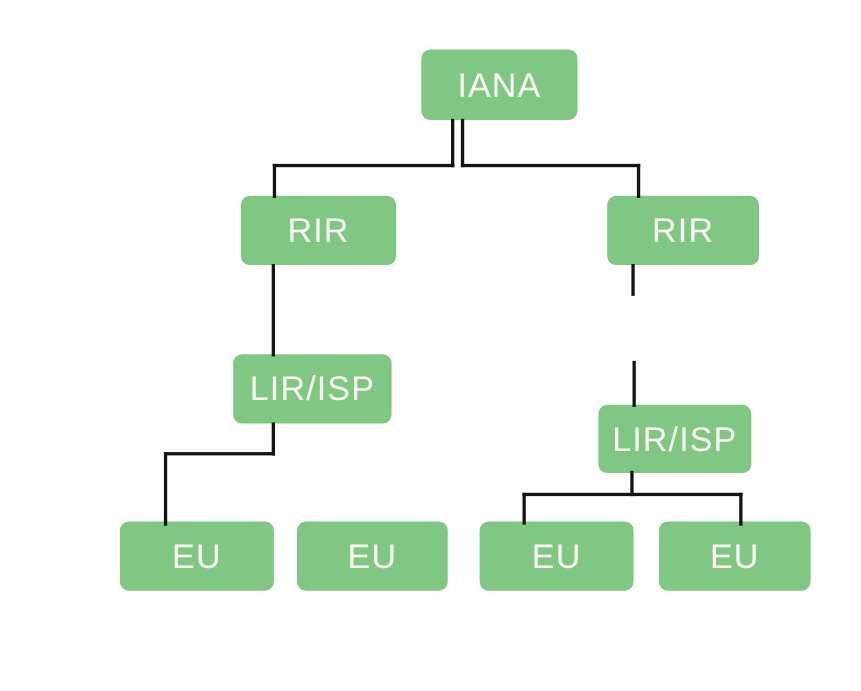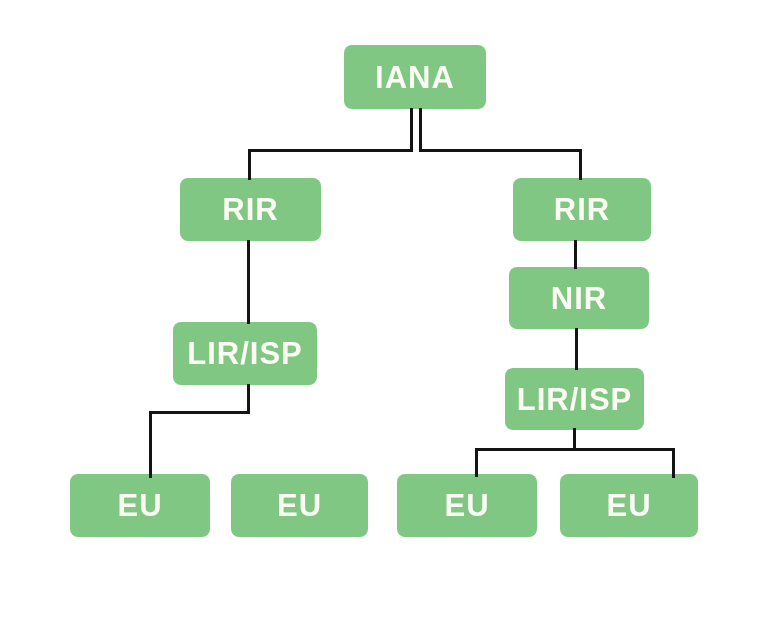--- a/index.html
+++ b/index.html
@@ -19,43 +19,43 @@
     height: 628px;
     background: var(--background);
     overflow: hidden;
   }
   .node {
     position: absolute;
     background: var(--node-fill);
     border-radius: 8px;
     color: var(--node-text);
     font-size: 31px;
-    font-weight: 700;
+    font-weight: 400;
     letter-spacing: 1px;
     display: flex;
     align-items: center;
     justify-content: center;
     text-align: center;
     line-height: 1;
+    margin-left: 39px;
   }
   .edge {
     position: absolute;
     background: var(--connector);
   }
 </style>
 </head>
 <body>
 
 <div class="canvas">
 
   <div class="node" style="left:344px; top:45px;  width:142px; height:64px;">IANA</div>
   <div class="node" style="left:180px; top:178px; width:141px; height:63px;">RIR</div>
   <div class="node" style="left:513px; top:178px; width:138px; height:63px;">RIR</div>
   <div class="node" style="left:173px; top:322px; width:144px; height:63px;">LIR/ISP</div>
-  <div class="node" style="left:509px; top:267px; width:140px; height:62px;">NIR</div>
   <div class="node" style="left:505px; top:368px; width:139px; height:62px;">LIR/ISP</div>
   <div class="node" style="left:70px;  top:474px; width:140px; height:63px;">EU</div>
   <div class="node" style="left:231px; top:474px; width:137px; height:63px;">EU</div>
   <div class="node" style="left:397px; top:474px; width:140px; height:63px;">EU</div>
   <div class="node" style="left:560px; top:474px; width:138px; height:63px;">EU</div>
 
   <div class="edge" style="left:410px; top:108px; width:3px;  height:44px;"></div>
   <div class="edge" style="left:419px; top:108px; width:3px;  height:44px;"></div>
   <div class="edge" style="left:248px; top:149px; width:165px; height:3px;"></div>
   <div class="edge" style="left:419px; top:149px; width:163px; height:3px;"></div>

